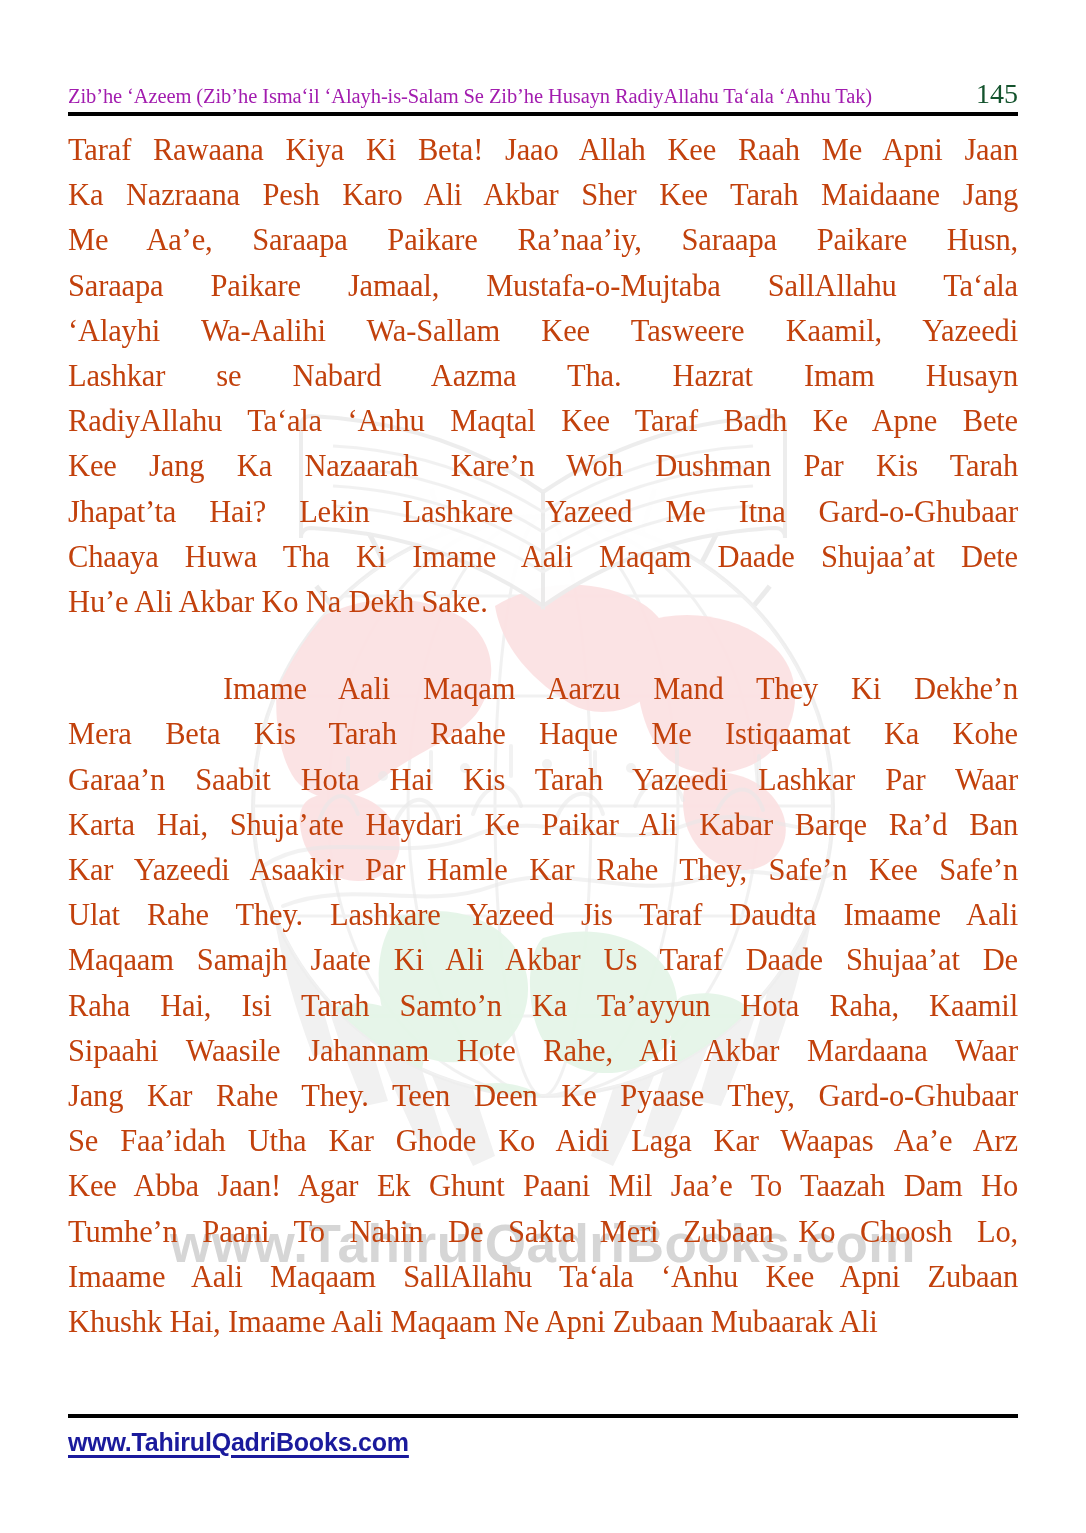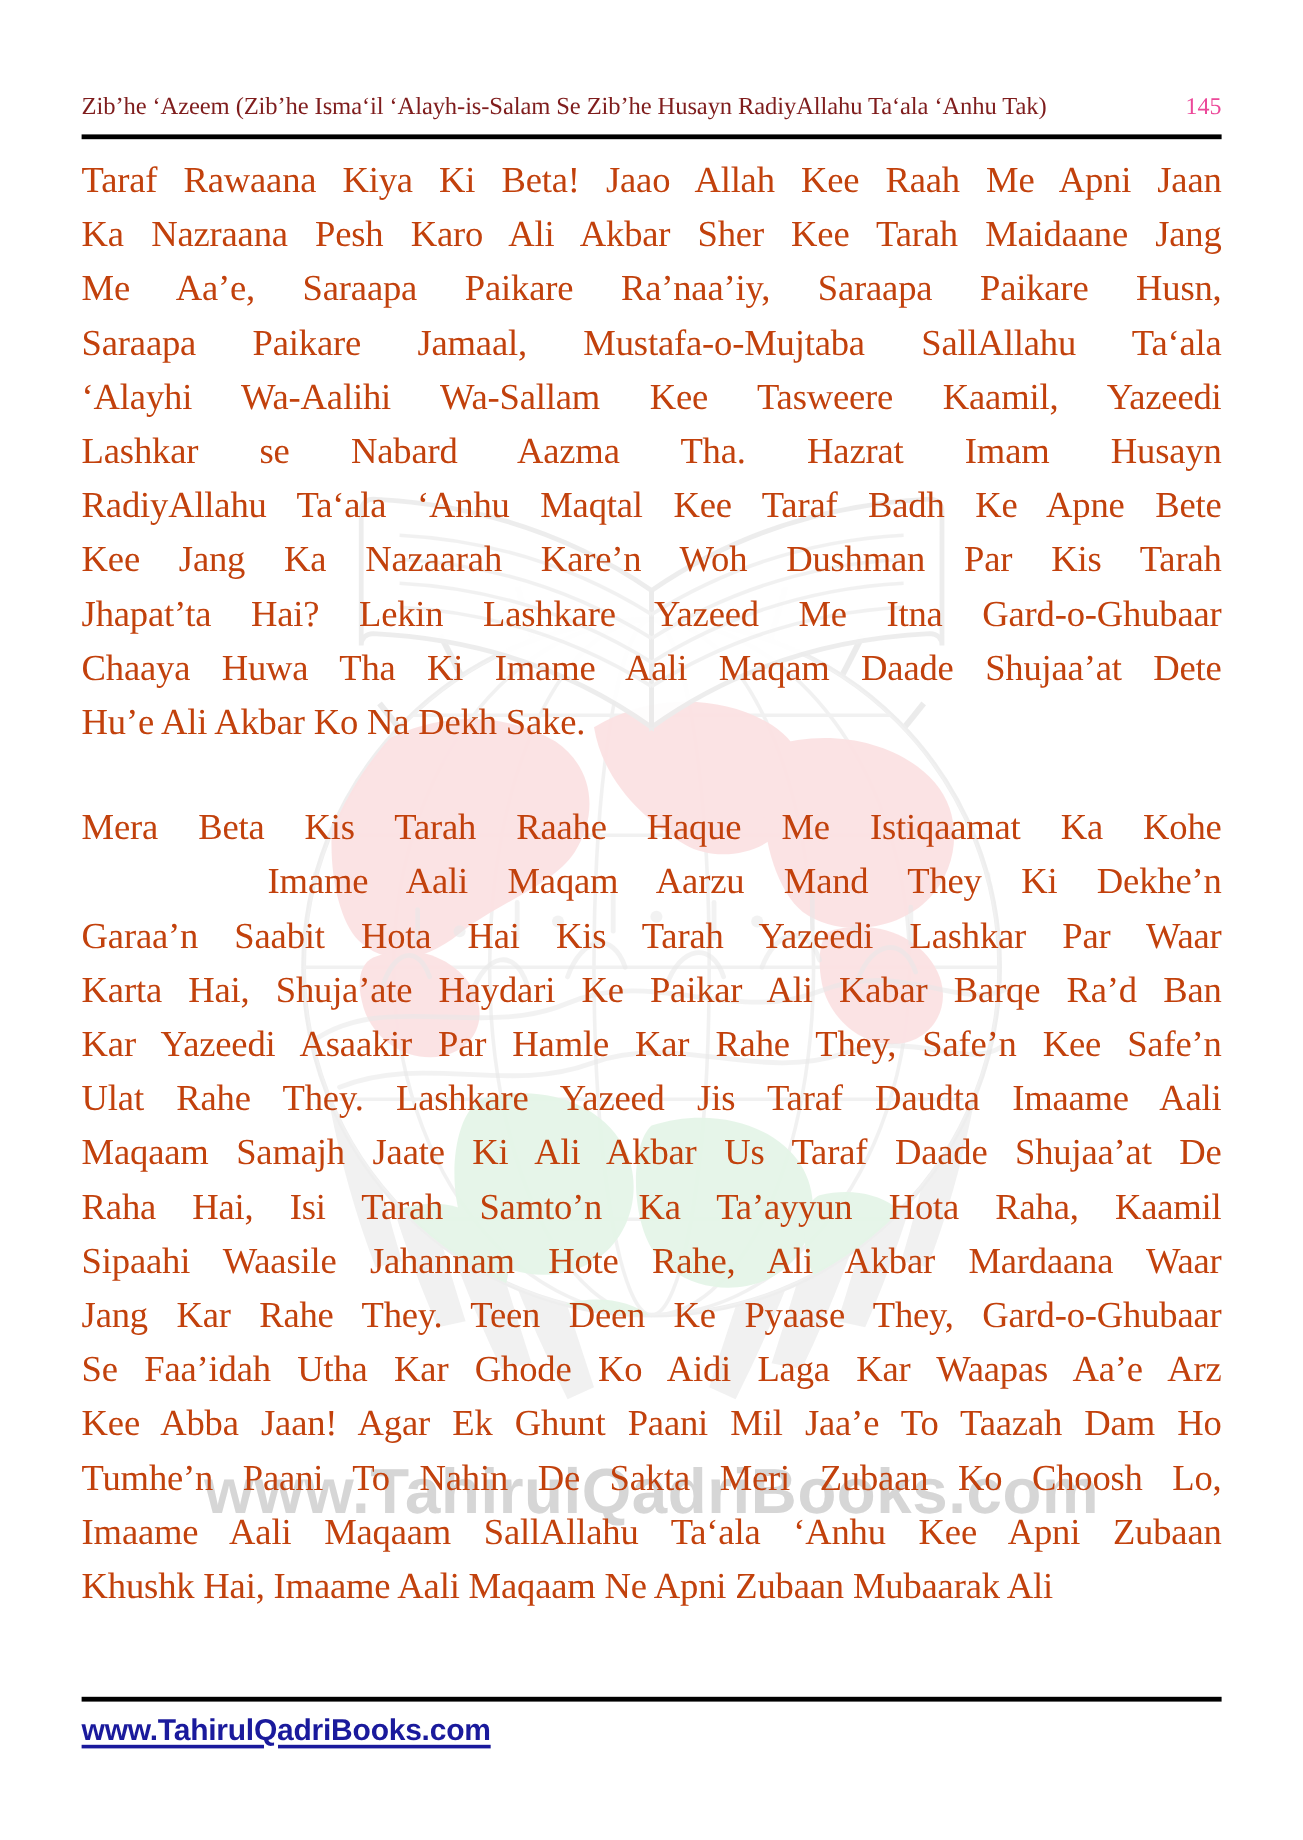--- a/index.html
+++ b/index.html
@@ -71,28 +71,28 @@
     left: 68px;
     top: 78px;
     width: 950px;
     display: flex;
     align-items: baseline;
     justify-content: space-between;
   }
   .rh-title {
     font-family: "Liberation Serif", "DejaVu Serif", serif;
     font-size: 20.5px;
-    color: #7f1d1d;
+    color: #a21caf;
     white-space: nowrap;
     letter-spacing: -0.1px;
   }
   .rh-page {
     font-family: "Liberation Serif", "DejaVu Serif", serif;
-    font-size: 20px;
-    color: #ec4899;
+    font-size: 28px;
+    color: #14532d;
     padding-left: 18px;
   }
 
   .rule-top {
     position: absolute;
     left: 68px;
     top: 112px;
     width: 950px;
     height: 4px;
     background: #000000;
@@ -309,22 +309,22 @@
         <span class="ln">‘Alayhi Wa-Aalihi Wa-Sallam Kee Tasweere Kaamil, Yazeedi</span>
         <span class="ln">Lashkar se Nabard Aazma Tha. Hazrat Imam Husayn</span>
         <span class="ln">RadiyAllahu Ta‘ala ‘Anhu Maqtal Kee Taraf Badh Ke Apne Bete</span>
         <span class="ln">Kee Jang Ka Nazaarah Kare’n Woh Dushman Par Kis Tarah</span>
         <span class="ln">Jhapat’ta Hai? Lekin Lashkare Yazeed Me Itna Gard-o-Ghubaar</span>
         <span class="ln">Chaaya Huwa Tha Ki Imame Aali Maqam Daade Shujaa’at Dete</span>
         <span class="ln last">Hu’e Ali Akbar Ko Na Dekh Sake.</span>
       </p>
 
       <p class="para p2">
+        <span class="ln indent" style="padding-left:155px;">Imame Aali Maqam Aarzu Mand They Ki Dekhe’n</span>
         <span class="ln">Mera Beta Kis Tarah Raahe Haque Me Istiqaamat Ka Kohe</span>
-        <span class="ln indent" style="padding-left:155px;">Imame Aali Maqam Aarzu Mand They Ki Dekhe’n</span>
         <span class="ln">Garaa’n Saabit Hota Hai Kis Tarah Yazeedi Lashkar Par Waar</span>
         <span class="ln">Karta Hai, Shuja’ate Haydari Ke Paikar Ali Kabar Barqe Ra’d Ban</span>
         <span class="ln">Kar Yazeedi Asaakir Par Hamle Kar Rahe They, Safe’n Kee Safe’n</span>
         <span class="ln">Ulat Rahe They. Lashkare Yazeed Jis Taraf Daudta Imaame Aali</span>
         <span class="ln">Maqaam Samajh Jaate Ki Ali Akbar Us Taraf Daade Shujaa’at De</span>
         <span class="ln">Raha Hai, Isi Tarah Samto’n Ka Ta’ayyun Hota Raha, Kaamil</span>
         <span class="ln">Sipaahi Waasile Jahannam Hote Rahe, Ali Akbar Mardaana Waar</span>
         <span class="ln">Jang Kar Rahe They. Teen Deen Ke Pyaase They, Gard-o-Ghubaar</span>
         <span class="ln">Se Faa’idah Utha Kar Ghode Ko Aidi Laga Kar Waapas Aa’e Arz</span>
         <span class="ln">Kee Abba Jaan! Agar Ek Ghunt Paani Mil Jaa’e To Taazah Dam Ho</span>

